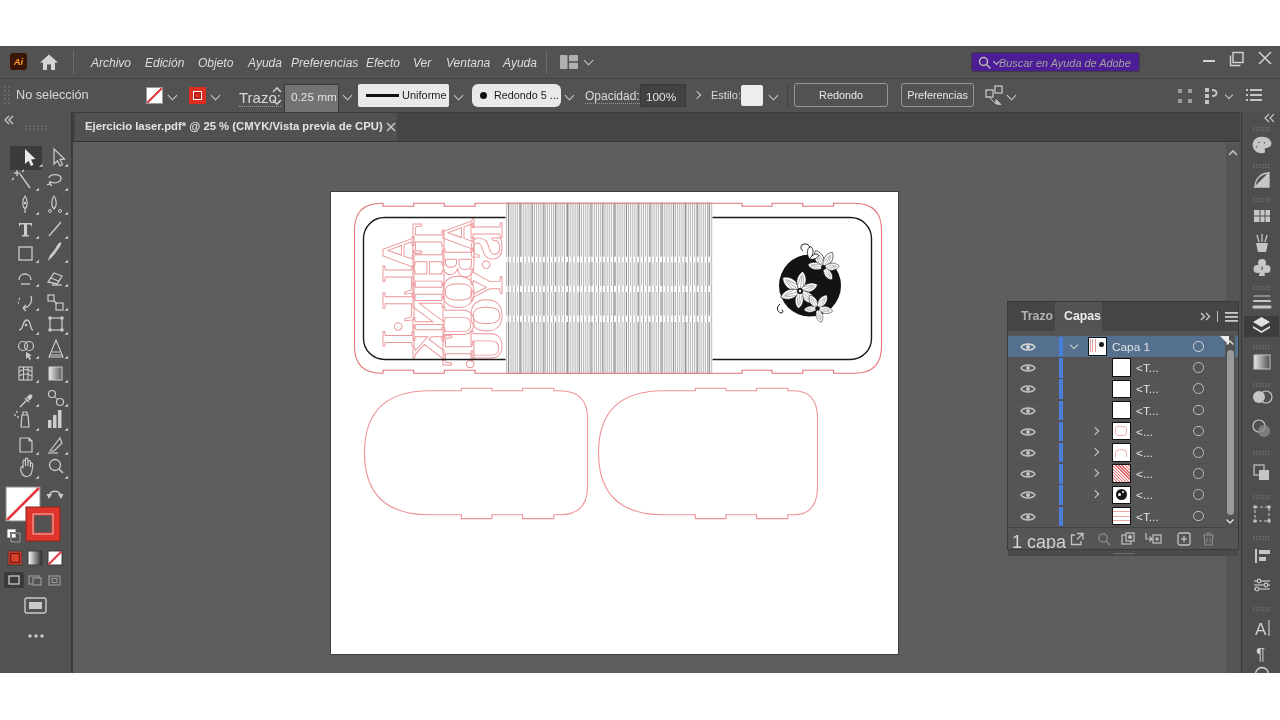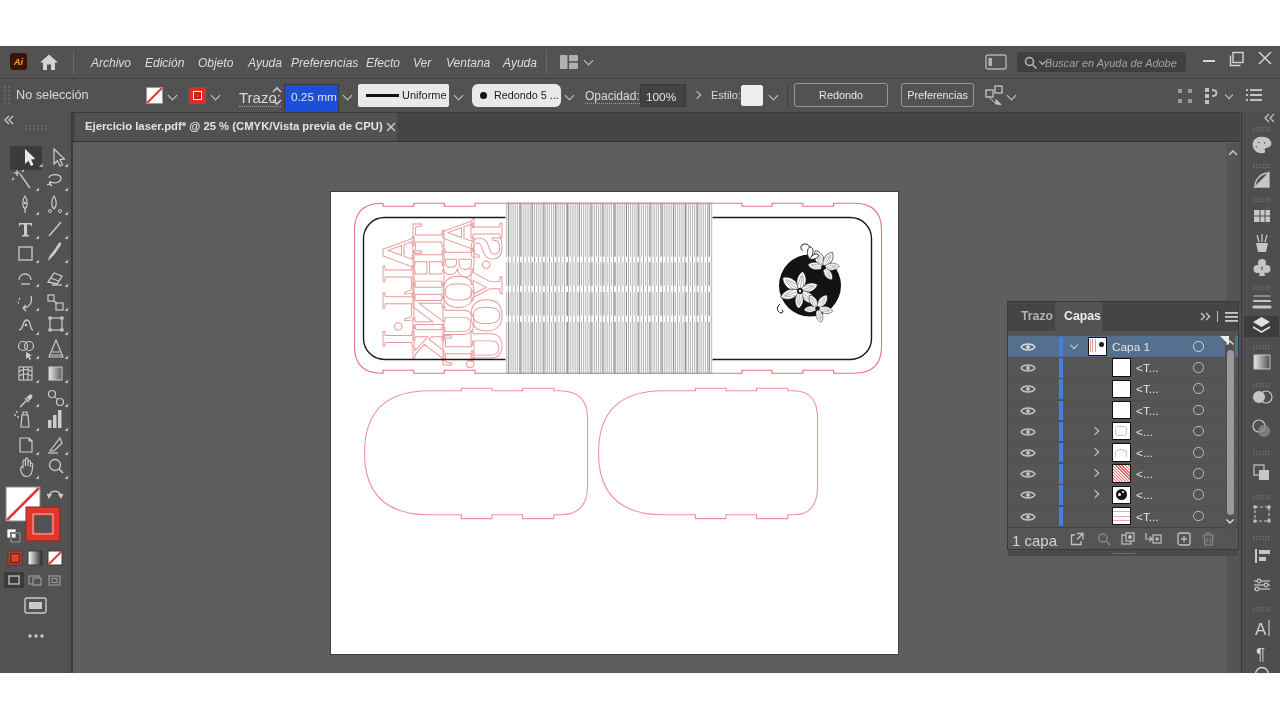--- a/index.html
+++ b/index.html
@@ -45,21 +45,21 @@
       <rect x="9" y="0" width="9" height="6.2" rx="1" fill="#b0b0b0"></rect>
       <rect x="9" y="7.8" width="9" height="6.2" rx="1" fill="#b0b0b0"></rect>
     </svg>
     <div class="chevd" style="left:585px;top:11px;"></div>
 
     <svg class="abs" style="left:985px;top:8px" width="22" height="16" viewBox="0 0 22 16">
       <rect x="1" y="1" width="20" height="14" rx="2" fill="none" stroke="#b2b2b2" stroke-width="1.4"></rect>
       <rect x="3.5" y="4" width="3.5" height="8" fill="#b2b2b2"></rect>
     </svg>
 
-    <div class="abs" style="left:1017px;top:6px;width:169px;height:20px;background:#404040;border:1px solid #3e3e3e;border-radius:3px;">
+    <div class="abs" style="left:971px;top:6px;width:169px;height:20px;background:#4c1d95;border:1px solid #3e3e3e;border-radius:3px;">
       <svg class="abs" style="left:6px;top:3px" width="14" height="14" viewBox="0 0 14 14">
         <circle cx="5.5" cy="5.5" r="4" fill="none" stroke="#b9b9b9" stroke-width="1.5"></circle>
         <line x1="8.5" y1="8.5" x2="12.5" y2="12.5" stroke="#b9b9b9" stroke-width="1.5"></line>
       </svg>
       <div class="chevd" style="left:22px;top:6px;width:5px;height:5px;border-width:1.4px;"></div>
       <span class="txt" style="left:27px;top:3.5px;color:#a2a2a2;font-size:10.9px;">Buscar en Ayuda de Adobe</span>
     </div>
 
     <div class="abs" style="left:1203px;top:14px;width:12px;height:2px;background:#d4d4d4;"></div>
     <svg class="abs" style="left:1229px;top:5px" width="16" height="16" viewBox="0 0 16 16">
@@ -100,21 +100,21 @@
     <div class="abs" style="left:189px;top:8px;width:17px;height:17px;background:#e02d23;">
       <div class="abs" style="left:4px;top:4px;width:9px;height:9px;border:1.6px solid #ffffff;background:#e02d23;box-shadow:inset 0 0 0 1.4px #b01c14;"></div>
     </div>
     <div class="chevd" style="left:212px;top:13px;"></div>
 
     <span class="txt" style="left:239px;top:10px;color:#d9d9d9;border-bottom:1px dotted #9a9a9a;font-size:15px;">Trazo:</span>
     <svg class="abs" style="left:271px;top:7px" width="12" height="20" viewBox="0 0 12 20">
       <path d="M2 6 L6 2 L10 6" fill="none" stroke="#c9c9c9" stroke-width="1.6"></path>
       <path d="M2 14 L6 18 L10 14" fill="none" stroke="#c9c9c9" stroke-width="1.6"></path>
     </svg>
-    <div class="abs" style="left:284px;top:5px;width:55px;height:31px;background:#1d4ed8;border:1px solid #393939;text-decoration:underline;">
+    <div class="abs" style="left:284px;top:5px;width:55px;height:31px;background:#737373;border:1px solid #393939;text-decoration:underline;">
       <span class="txt" style="left:6px;top:5px;font-size:11.8px;color:#e3e3e3;">0.25 mm</span>
     </div>
     <div class="chevd" style="left:344px;top:13px;"></div>
 
     <div class="abs" style="left:358px;top:5px;width:91px;height:23px;background:#e9e9e9;border-radius:2px;">
       <div class="abs" style="left:8px;top:10px;width:33px;height:2.6px;background:#111;"></div>
       <span class="txt" style="left:44px;top:5px;color:#1c1c1c;font-size:11px;">Uniforme</span>
     </div>
     <div class="chevd" style="left:455px;top:13px;"></div>
 
@@ -889,21 +889,21 @@
           </svg>
         <div class="lbar"></div>
         <div class="lthumb" style="left:104px;background:repeating-linear-gradient(0deg,#fff 0 3.2px,#eda5a5 3.2px 4.2px);"></div>
         <span class="llabel" style="left:128px;">&lt;T...</span>
         <div class="lcirc"></div>
         <div class="lsep" style="top:0;"></div>
       </div>
     </div>
 
     <div class="abs" style="left:0;top:225px;width:230px;height:22px;background:#555555;border-top:1px solid #434343;">
-      <span class="txt" style="left:4px;top:4px;font-size:15px;color:#d2d2d2;">1 capa</span>
+      <span class="txt" style="left:4px;top:4px;font-size:18px;color:#d2d2d2;">1 capa</span>
       <svg class="abs" style="left:62px;top:4px" width="15" height="14" viewBox="0 0 15 14">
         <path d="M5 3 L1.5 3 L1.5 12.5 L11 12.5 L11 9" fill="none" stroke="#c2c2c2" stroke-width="1.3"></path>
         <path d="M7 1.5 L13 1.5 L13 7.5 M13 1.5 L7 7.5" fill="none" stroke="#c2c2c2" stroke-width="1.3"></path>
       </svg>
       <svg class="abs" style="left:89px;top:4px" width="14" height="14" viewBox="0 0 14 14">
         <circle cx="6" cy="6" r="4.2" fill="none" stroke="#8c8c8c" stroke-width="1.3"></circle>
         <line x1="9" y1="9" x2="13" y2="13" stroke="#8c8c8c" stroke-width="1.3"></line>
       </svg>
       <svg class="abs" style="left:113px;top:4px" width="15" height="14" viewBox="0 0 15 14">
         <rect x="1" y="3" width="9" height="9" fill="none" stroke="#c2c2c2" stroke-width="1.2"></rect>

